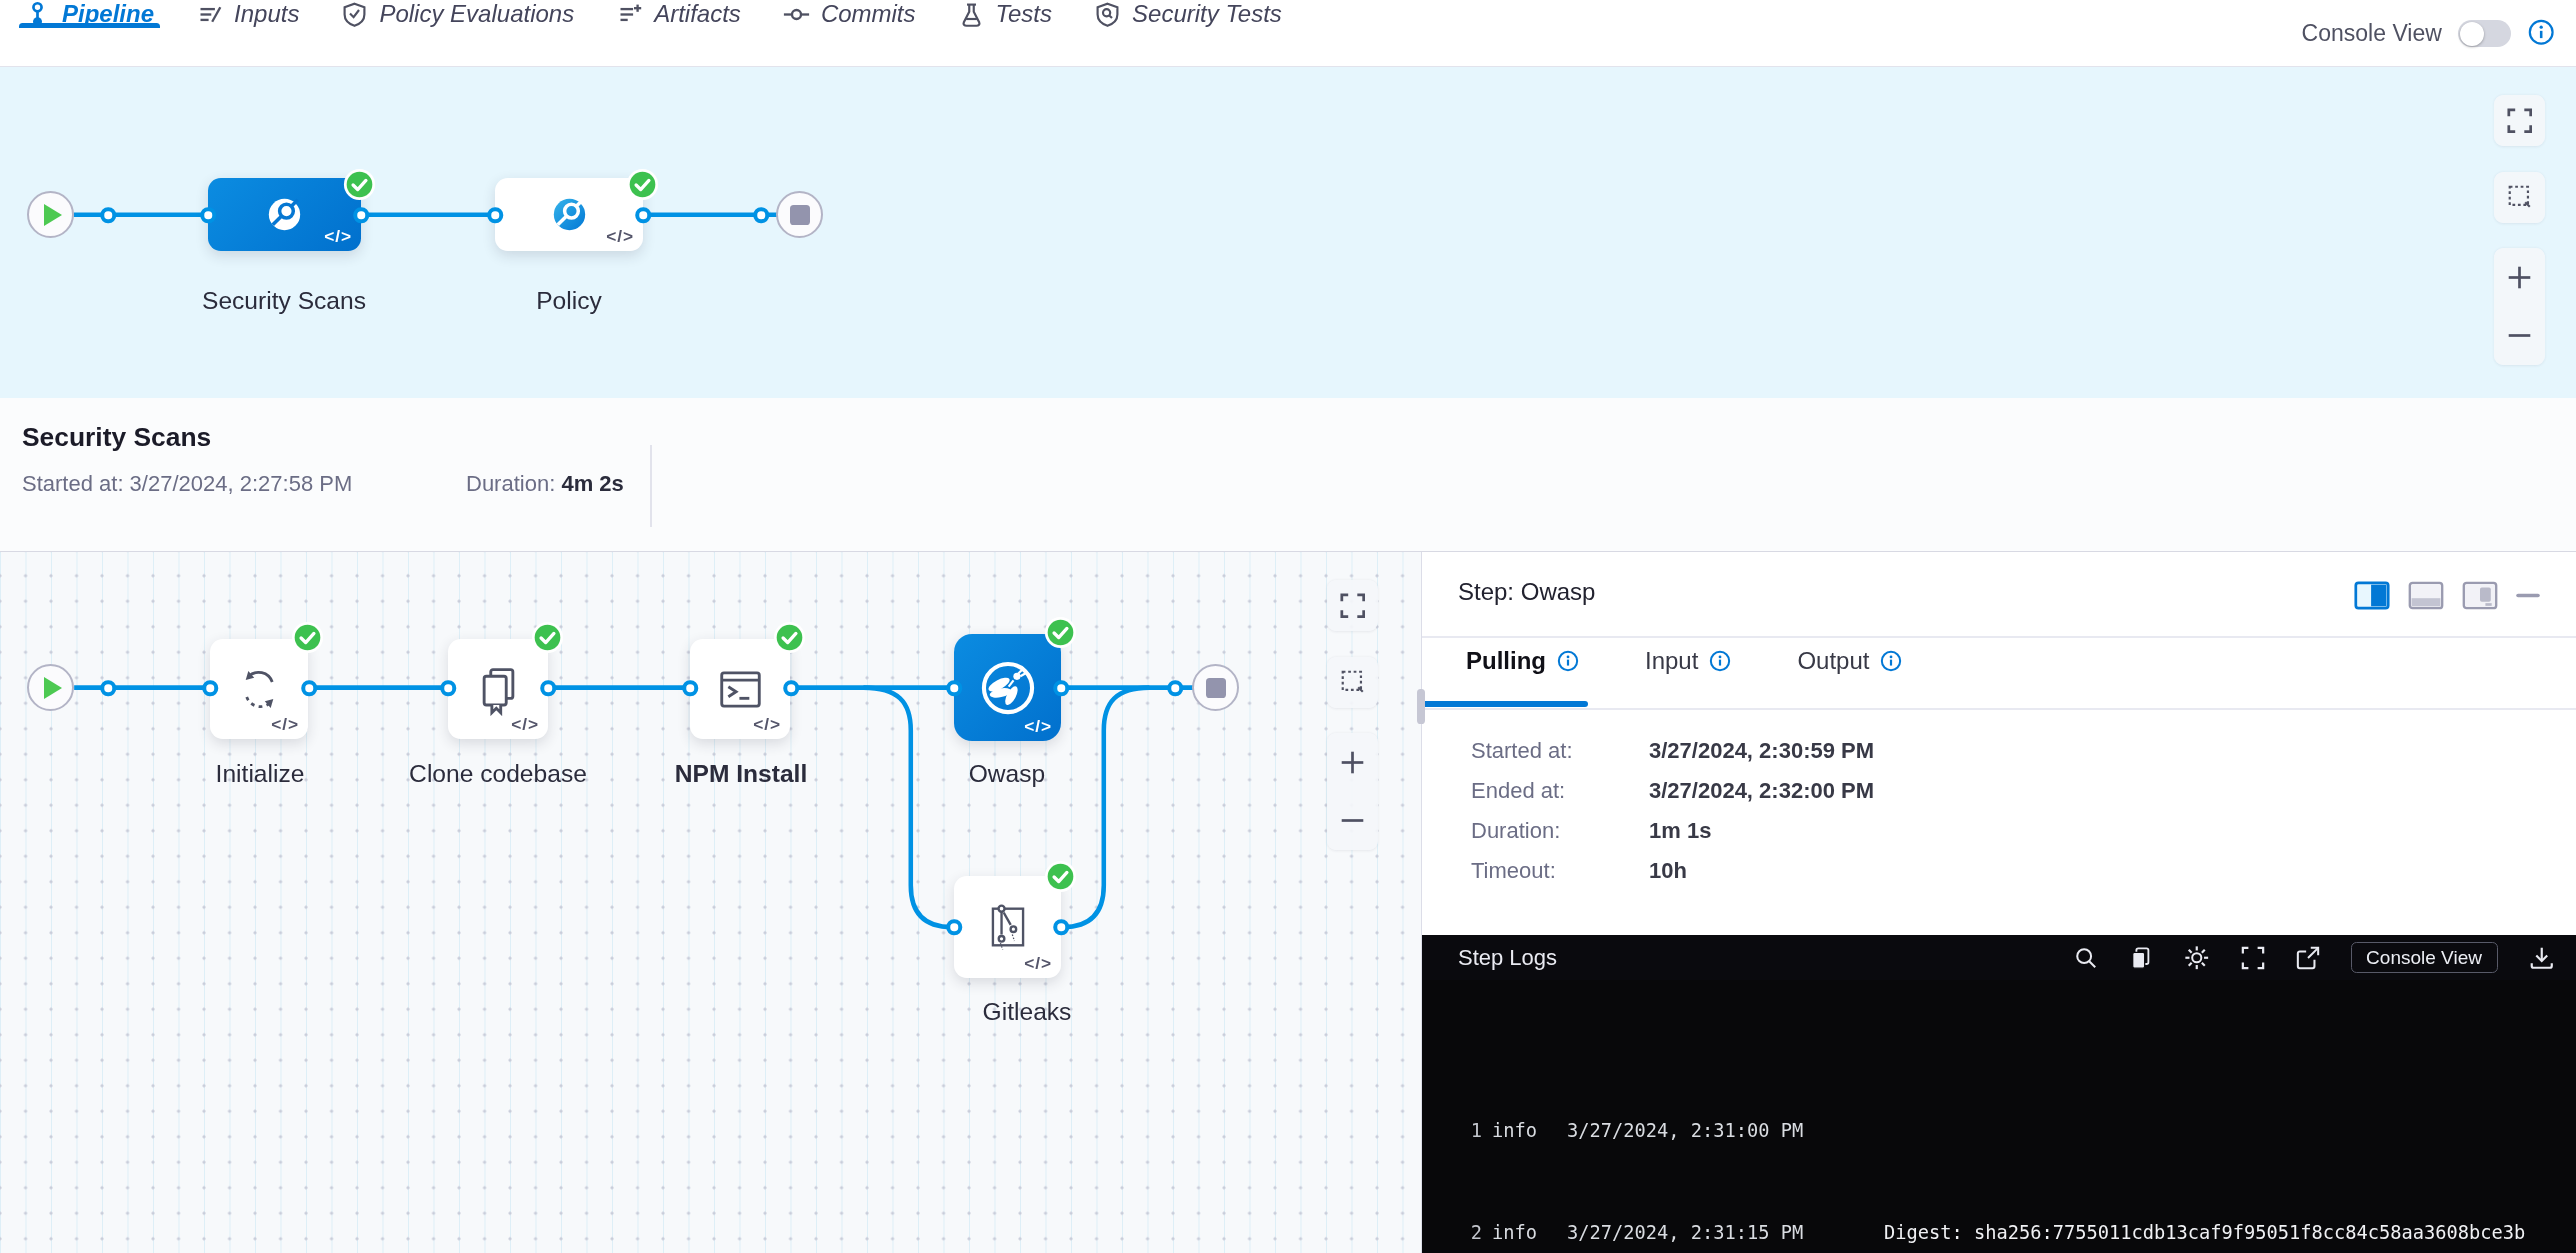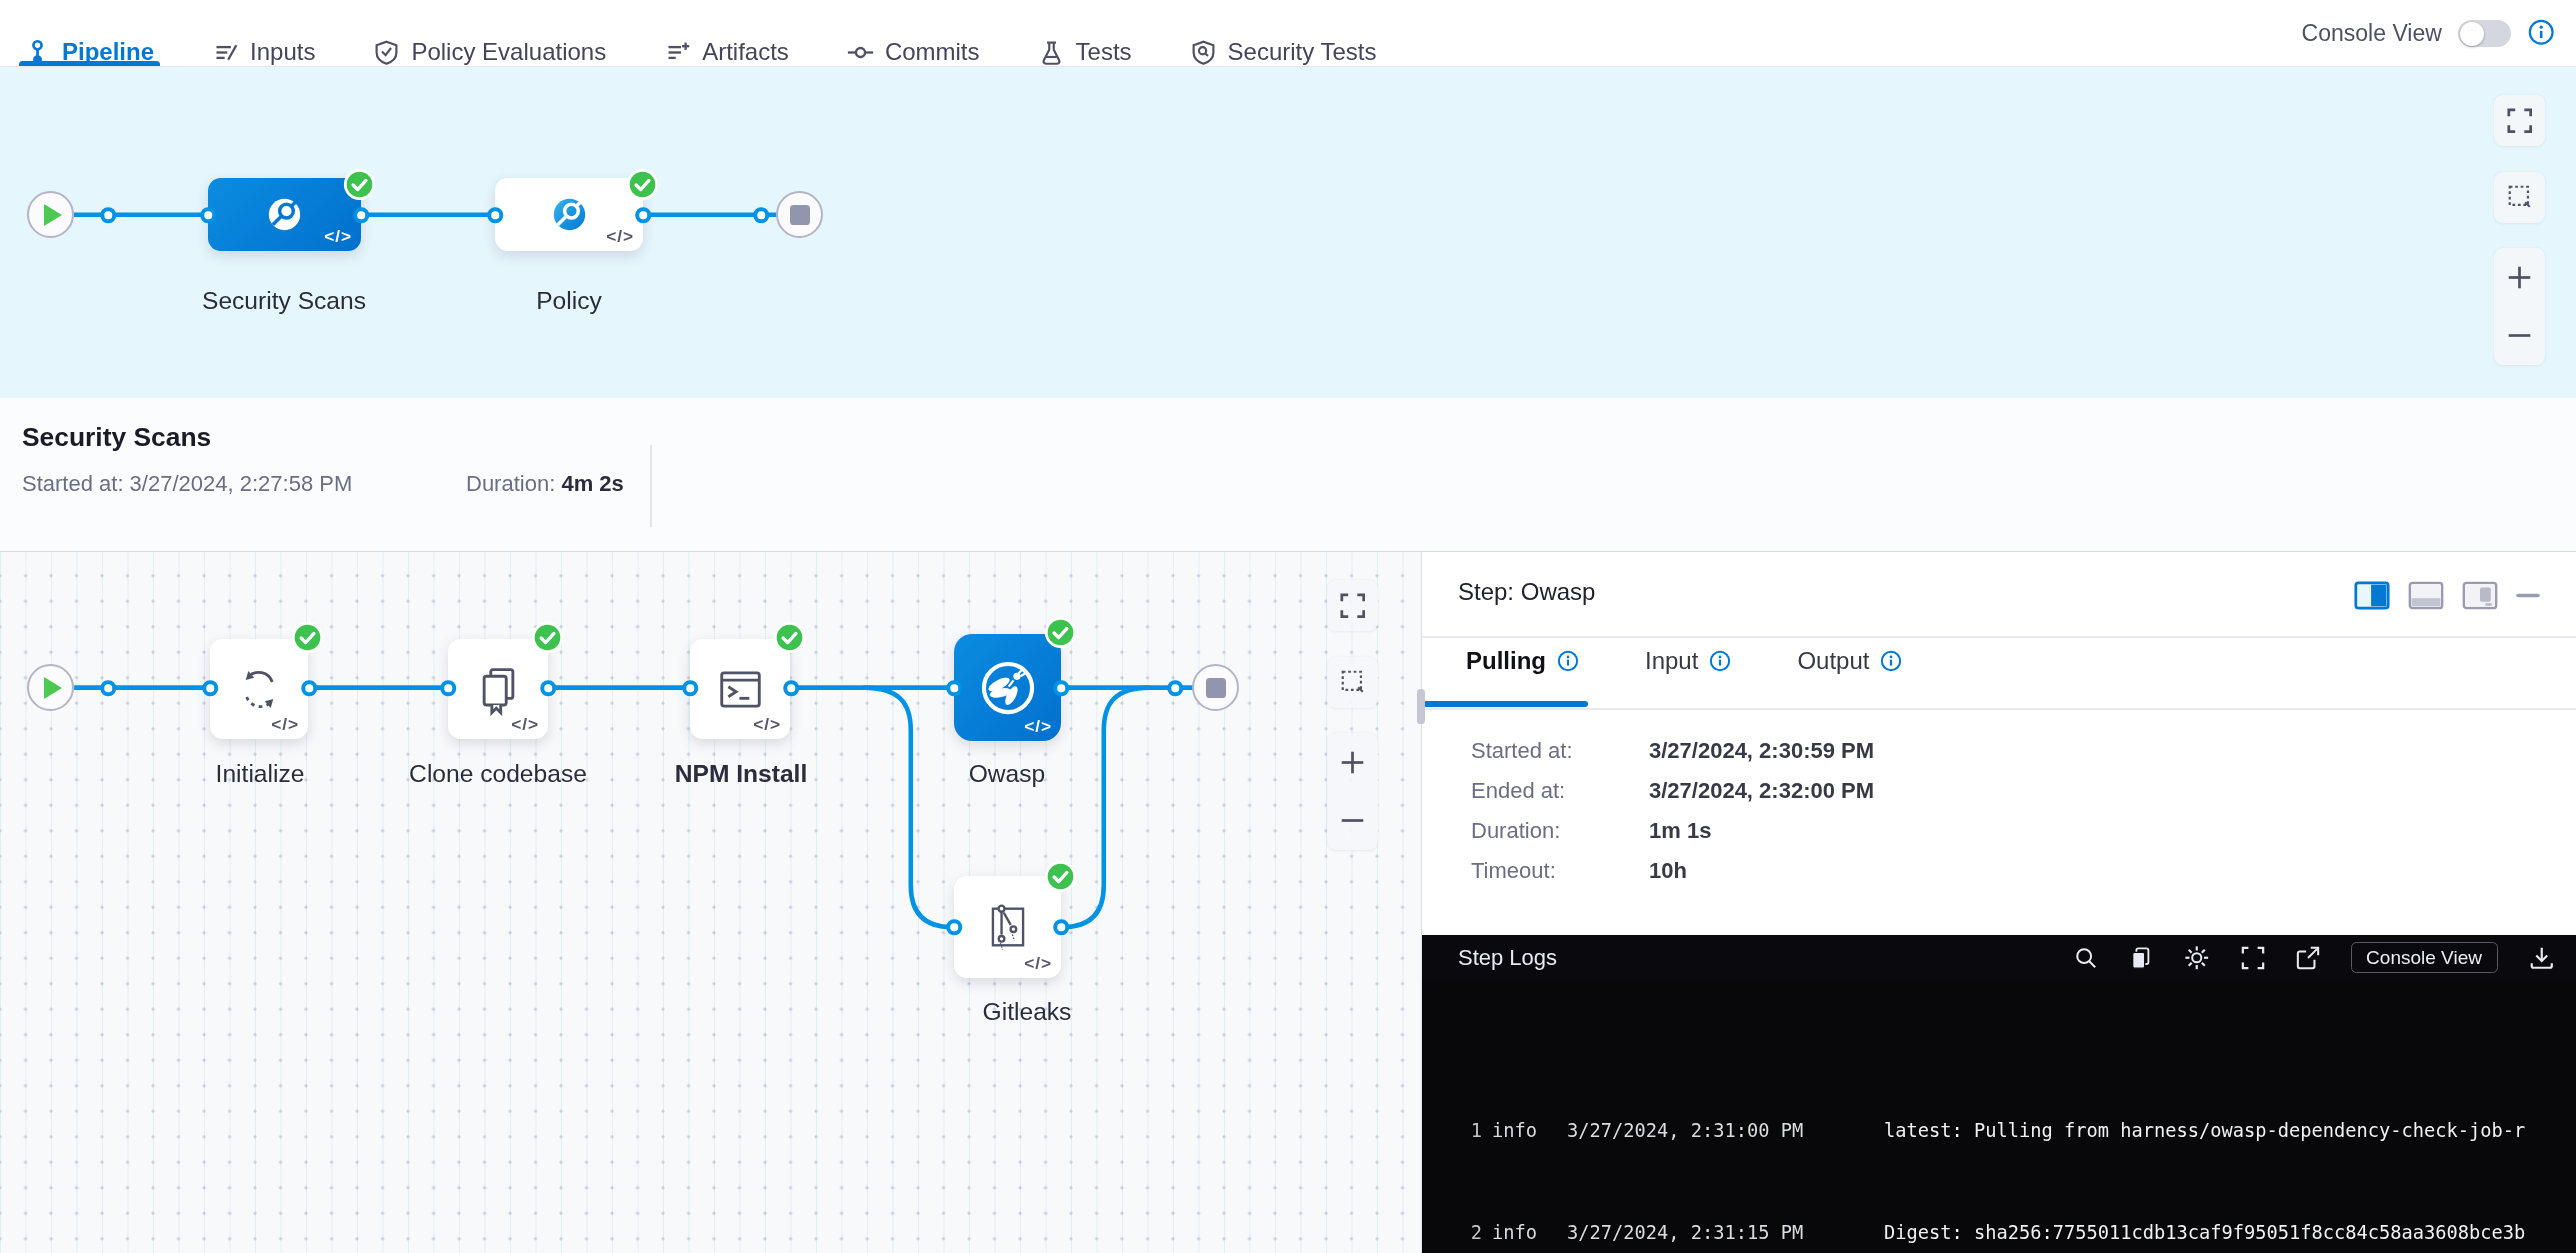--- a/index.html
+++ b/index.html
@@ -2,21 +2,21 @@
 <html style="font-size:14.6px"><head>
 <meta charset="utf-8">
 <style>
   * { margin:0; padding:0; box-sizing:border-box; }
   html,body { width:2576px; height:1253px; overflow:hidden; background:#fff;
     font-family:"Liberation Sans", sans-serif; color:#383946; }
 
   
   .nav { position:relative; height:67px; background:#fff; border-bottom:1.8px solid #e2e3ec;
     display:flex; align-items:stretch; padding:0 24px; }
-  .nav-tabs { display:flex; align-items:flex-end; gap:58px; }
+  .nav-tabs { display:flex; align-items:flex-start; gap:42px;font-style:italic; }
   .tab { position:relative; display:flex; align-items:center; gap:11px; cursor:pointer;
     font-size:24px; color:#44455b; }
   .tab.active { color:#0278d5; font-weight:bold; }
   .tab.active::after { content:""; position:absolute; left:-5.5px; right:-5.5px; bottom:0;
     height:5.5px; background:#0278d5; border-radius:3.6px 3.6px 0 0; }
   .tab svg { display:block; }
   .nav-right { position:absolute; right:22px; top:0; height:67px; display:flex; align-items:center; gap:16.4px; }
   .console-label { font-size:23px; color:#4f5162; }
   .toggle { width:53px; height:27px; border-radius:14.6px; background:#d5d7e0; position:relative; cursor:pointer; }
   .toggle .knob { position:absolute; left:1.8px; top:1.8px; width:24px; height:24px; border-radius:50%;
@@ -607,21 +607,21 @@
               <line x1="14" y1="3" x2="14" y2="17"></line>
               <polyline points="8,11.5 14,17.5 20,11.5"></polyline>
               <path d="M3 20 V23 C3 24.1 3.9 25 5 25 H23 C24.1 25 25 24.1 25 23 V20"></path>
             </svg>
           </span>
       </div>
     </div>
 
     <div class="logs-body">
       <div class="logline">
-        <span class="ln">1</span><span class="lv">info</span><span class="lt">3/27/2024, 2:31:00 PM</span><span class="lm">latest: Pulling from harness/owasp-dependency-check-job-r</span>
+        <span class="ln">1</span><span class="lv">info</span><span class="lt">3/27/2024, 2:31:00 PM</span>
       </div>
       <div class="logline">
         <span class="ln">2</span><span class="lv">info</span><span class="lt">3/27/2024, 2:31:15 PM</span><span class="lm">Digest: sha256:7755011cdb13caf9f95051f8cc84c58aa3608bce3b</span>
       </div>
       
       
       
       
     </div>
   </aside>

